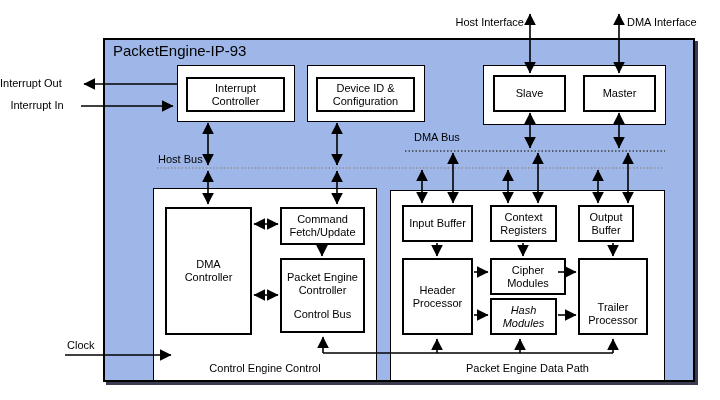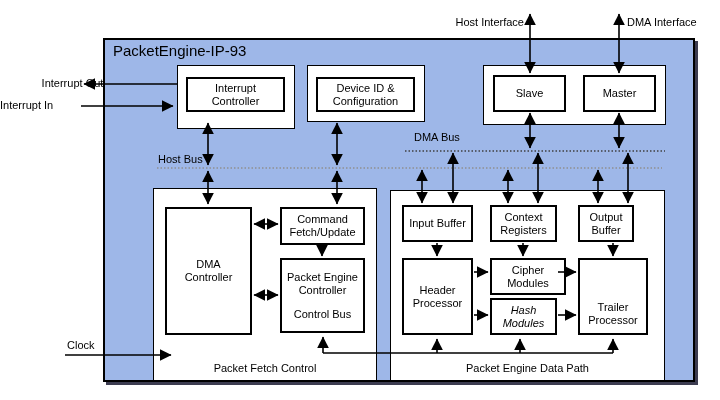--- a/index.html
+++ b/index.html
@@ -38,30 +38,30 @@
   svg marker path{fill:var(--line);}
 </style>
 </head>
 <body>
 
 <div id="stage">
 
   <div class="abs" id="ip-block"></div>
   <div class="abs" id="ip-title">PacketEngine-IP-93</div>
 
-  <div class="abs lbl" style="left:0;top:77px;width:77px;text-align:center;padding-left:34px;">Interrupt Out</div>
-  <div class="abs lbl" style="left:0;top:99px;width:74px;text-align:left;">Interrupt In</div>
+  <div class="abs lbl" style="left:0;top:77px;width:77px;text-align:left;">Interrupt Out</div>
+  <div class="abs lbl" style="left:0;top:99px;width:74px;text-align:center;">Interrupt In</div>
   <div class="abs lbl" style="left:67px;top:339px;">Clock</div>
   <div class="abs lbl" style="left:440px;top:16px;width:84px;text-align:right;">Host Interface</div>
   <div class="abs lbl" style="left:627px;top:16px;">DMA Interface</div>
 
   <div class="abs lbl" style="left:158px;top:153px;">Host Bus</div>
   <div class="abs lbl" style="left:414px;top:131px;">DMA Bus</div>
 
-  <div class="abs outer-box" style="left:177px;top:65px;width:118px;height:64px;">
+  <div class="abs outer-box" style="left:177px;top:65px;width:118px;height:57px;">
     <div class="inner-box" style="position:absolute;left:8px;top:11px;width:99px;height:35px;">
       <span class="wrap" style="width:70px;">Interrupt Controller</span>
     </div>
   </div>
 
   <div class="abs outer-box" style="left:307px;top:65px;width:118px;height:57px;">
     <div class="inner-box" style="position:absolute;left:8px;top:11px;width:99px;height:35px;">
       <span class="wrap" style="width:82px;">Device ID &amp; Configuration</span>
     </div>
   </div>
@@ -79,21 +79,21 @@
     <div class="inner-box" style="position:absolute;left:11px;top:18px;width:87px;height:128px;">
       <span class="wrap" style="width:60px;">DMA Controller</span>
     </div>
     <div class="inner-box" style="position:absolute;left:126px;top:18px;width:85px;height:38px;">
       <span class="wrap" style="width:80px;">Command Fetch/Update</span>
     </div>
     <div class="inner-box" style="position:absolute;left:126px;top:69px;width:85px;height:75px;flex-direction:column;">
       <span class="wrap" style="width:80px;">Packet Engine Controller</span>
       <span class="wrap" style="width:80px;margin-top:11px;">Control Bus</span>
     </div>
-    <div class="section-label" style="position:absolute;left:0;right:0;bottom:6px;">Packet Fetch Control</div>
+    <div class="section-label" style="position:absolute;left:0;right:0;bottom:6px;">Control Engine Control</div>
   </div>
 
   <div class="abs outer-box" style="left:390px;top:190px;width:275px;height:191px;">
     <div class="inner-box" style="position:absolute;left:11px;top:14px;width:71px;height:37px;">
       <span>Input Buffer</span>
     </div>
     <div class="inner-box" style="position:absolute;left:99px;top:14px;width:67px;height:37px;">
       <span class="wrap" style="width:52px;">Context Registers</span>
     </div>
     <div class="inner-box" style="position:absolute;left:187px;top:14px;width:56px;height:37px;">

